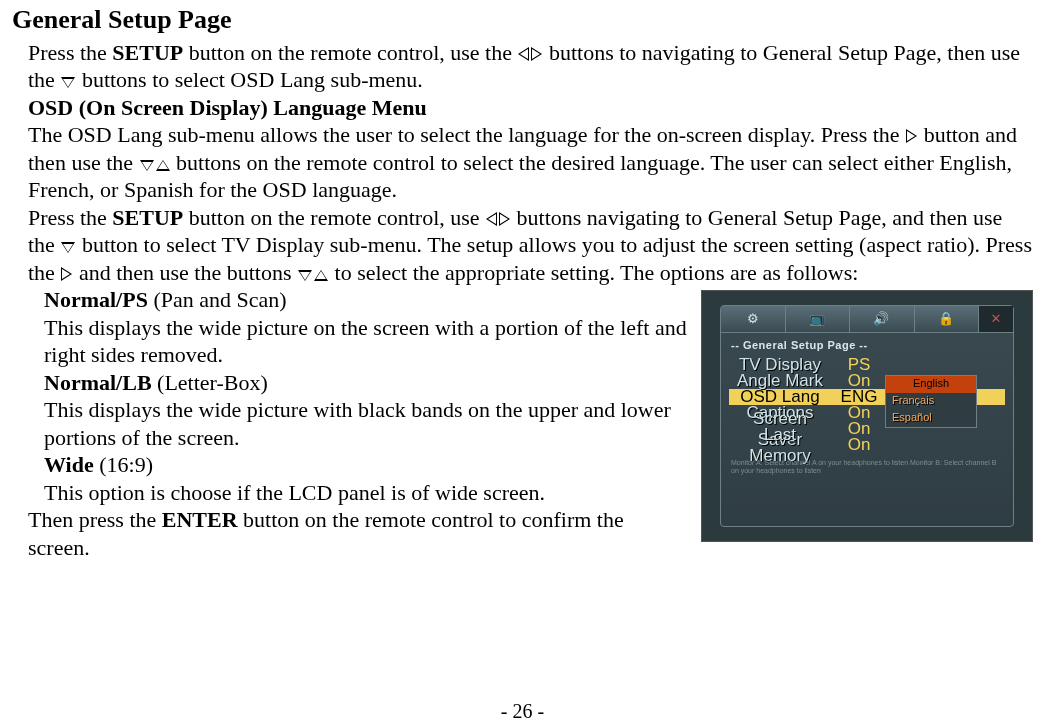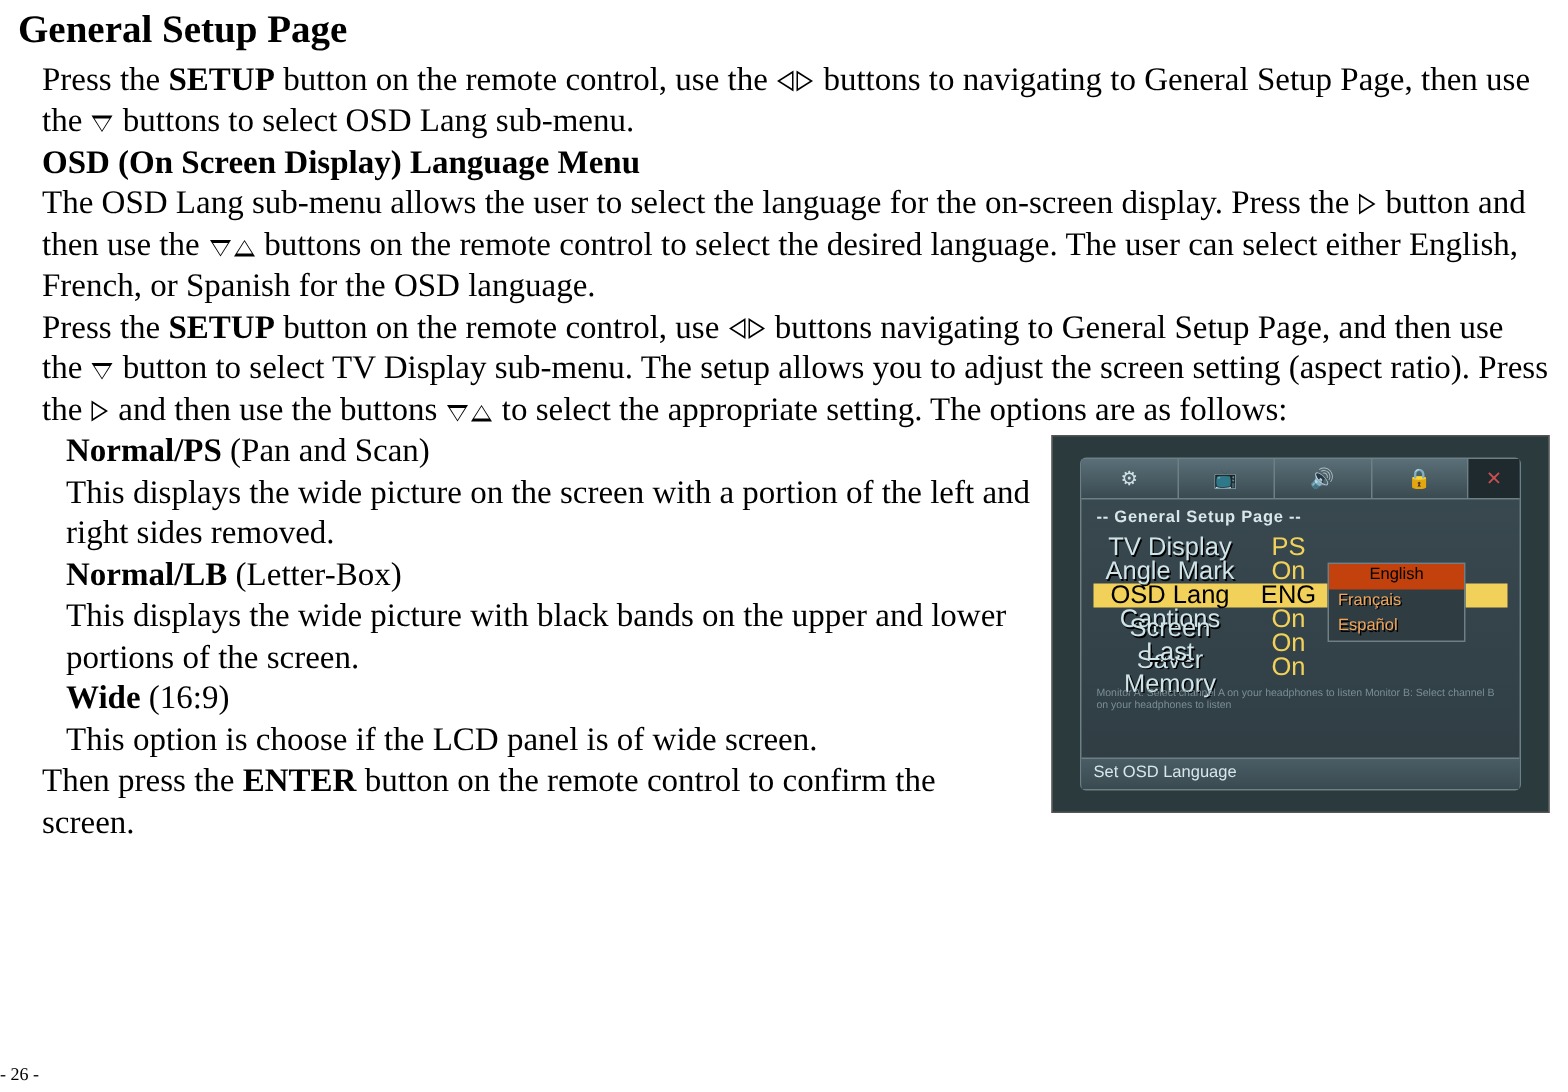--- a/index.html
+++ b/index.html
@@ -212,22 +212,22 @@
     font-size: 7px;
     color: #7a8e95;
     line-height: 1.15;
     margin-top: 6px;
     padding: 0 2px;
   }
   .pgnum {
     position: absolute;
     bottom: 4px;
     left: 0; right: 0;
-    text-align: left;
-    font-size: 12px;
+    text-align: center;
+    font-size: 20px;
   }
   b { font-weight: bold; }
 </style>
 </head>
 <body>
 
 <div class="page">
   <div class="h1">General Setup Page</div>
 
   <div class="indent1">
@@ -305,20 +305,19 @@
               <span class="val">On</span>
             </div>
             <div class="osd-sub">
               <div class="opt on">English</div>
               <div class="opt">Français</div>
               <div class="opt">Español</div>
             </div>
             <div class="osd-hint">Monitor A: Select channel A on your headphones to listen
 Monitor B: Select channel B on your headphones to listen</div>
           </div>
-          <div class="osd-status">Set OSD Language</div>
         </div>
       </div>
     </div>
   </div>
 </div>
 
 <div class="pgnum">- 26 -</div>
 
 </body></html>

